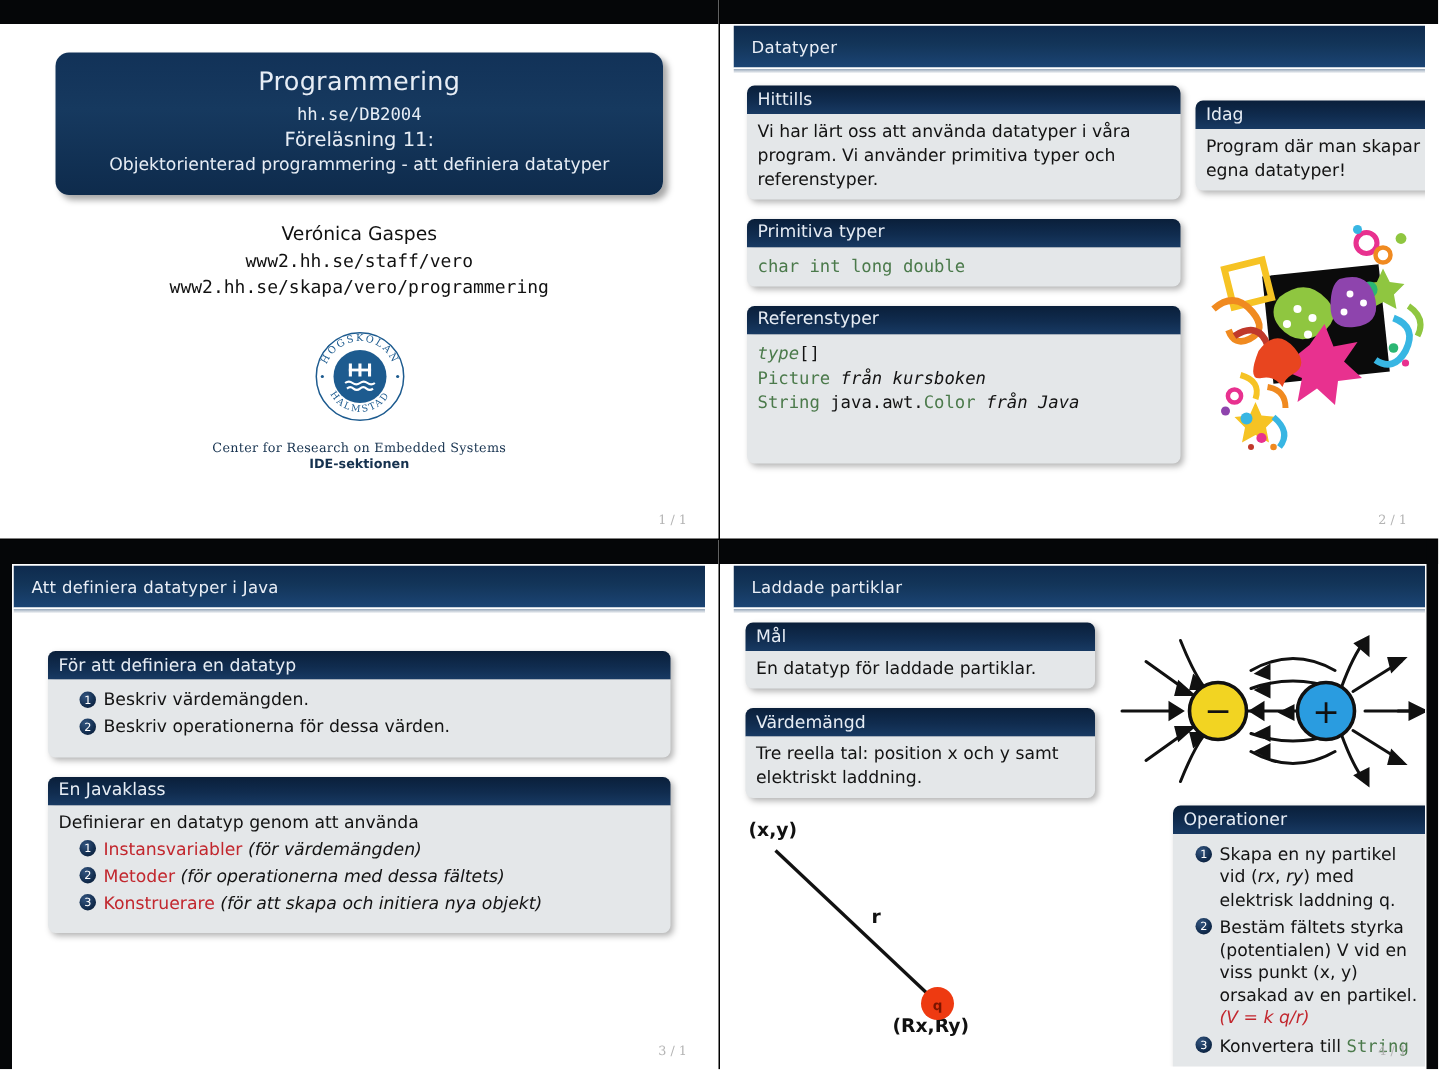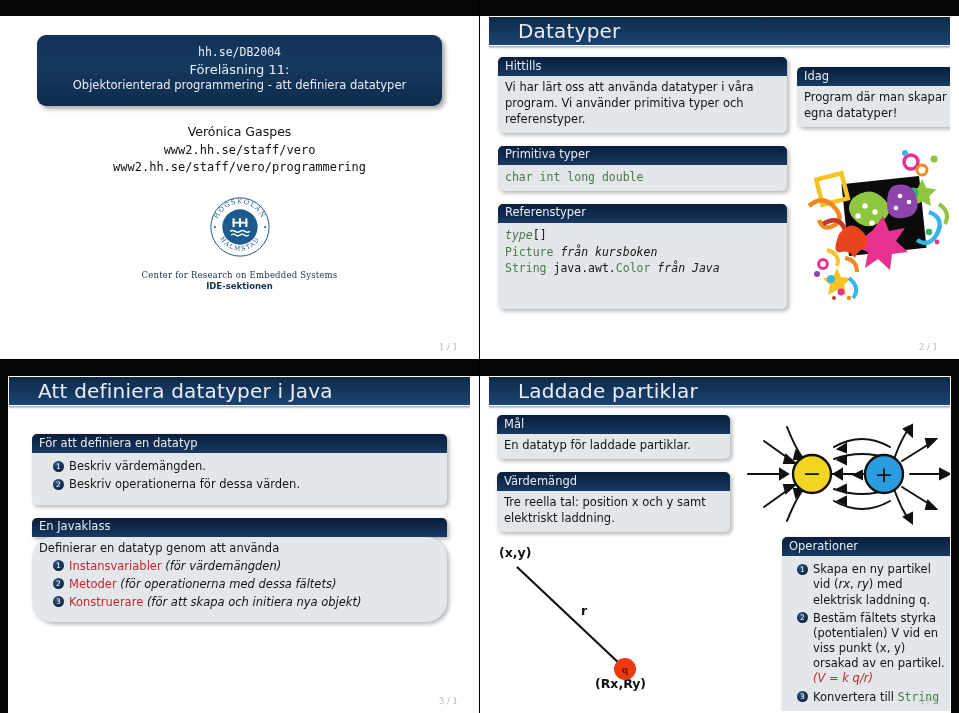--- a/index.html
+++ b/index.html
@@ -56,22 +56,22 @@
   
   .frametitle {
     position: relative;
     height: 30px;
     background: linear-gradient(to bottom, #0e2a4d 0%, #133559 45%, #1b4474 100%);
     border-bottom: 2px solid #ffffff;
     display: flex; align-items: center;
   }
   .frametitle .txt {
     color: #e9eef6;
-    font-size: 20px;
-    padding-left: 29px;
+    font-size: 11px;
+    padding-left: 12px;
     letter-spacing: .2px;
     font-weight: 400;
   }
   .frametitle::after {
     content: "";
     position: absolute; left: 0; right: 0; bottom: -4px;
     height: 3px;
     background: linear-gradient(to bottom, rgba(25,60,100,.45), rgba(255,255,255,0));
   }
 
@@ -191,29 +191,30 @@
 <body>
 
 <div id="page">
   <div class="slide-grid">
 
     <div class="slide col1 row1">
       <div class="topband"></div>
       <div class="page-inner">
 
         <div class="titlebox">
+          <div class="t1">Programmering</div>
           <div class="t2">hh.se/DB2004</div>
           <div class="t3">Föreläsning 11:</div>
           <div class="t4">Objektorienterad programmering - att definiera datatyper</div>
         </div>
 
         <div class="author">
           <div class="a1">Verónica Gaspes</div>
           <div class="a2">www2.hh.se/staff/vero</div>
-          <div class="a3">www2.hh.se/staff/vero/programmering</div>
+          <div class="a3">www2.hh.se/skapa/vero/programmering</div>
         </div>
 
         <div class="logo-wrap">
           <svg width="62" height="62" viewBox="0 0 100 100">
             <defs>
               <path id="arcTop" d="M 12 50 A 38 38 0 0 1 88 50"></path>
               <path id="arcBot" d="M 14 52 A 36 36 0 0 0 86 52"></path>
             </defs>
             <circle cx="50" cy="50" r="47" fill="none" stroke="#1d5b8f" stroke-width="1.6"></circle>
             <circle cx="50" cy="50" r="28.5" fill="#1d5b8f"></circle>
@@ -361,21 +362,21 @@
                 <li>
                   <span class="bullet">2</span>
                   <span>Beskriv operationerna för dessa värden.</span>
                 </li>
               </ol>
             </div>
           </div>
 
           <div class="block rounded">
             <div class="bt">En Javaklass</div>
-            <div class="bb" style="padding-bottom:9px;border-radius:21px;">
+            <div class="bb" style="padding-bottom:9px;">
               <div>Definierar en datatyp genom att använda</div>
               <ol class="beamer">
                 <li>
                   <span class="bullet">1</span>
                   <span class="red">Instansvariabler</span>
                   <span class="it">(för värdemängden)</span>
                 </li>
                 <li>
                   <span class="bullet">2</span>
                   <span class="red">Metoder</span>

